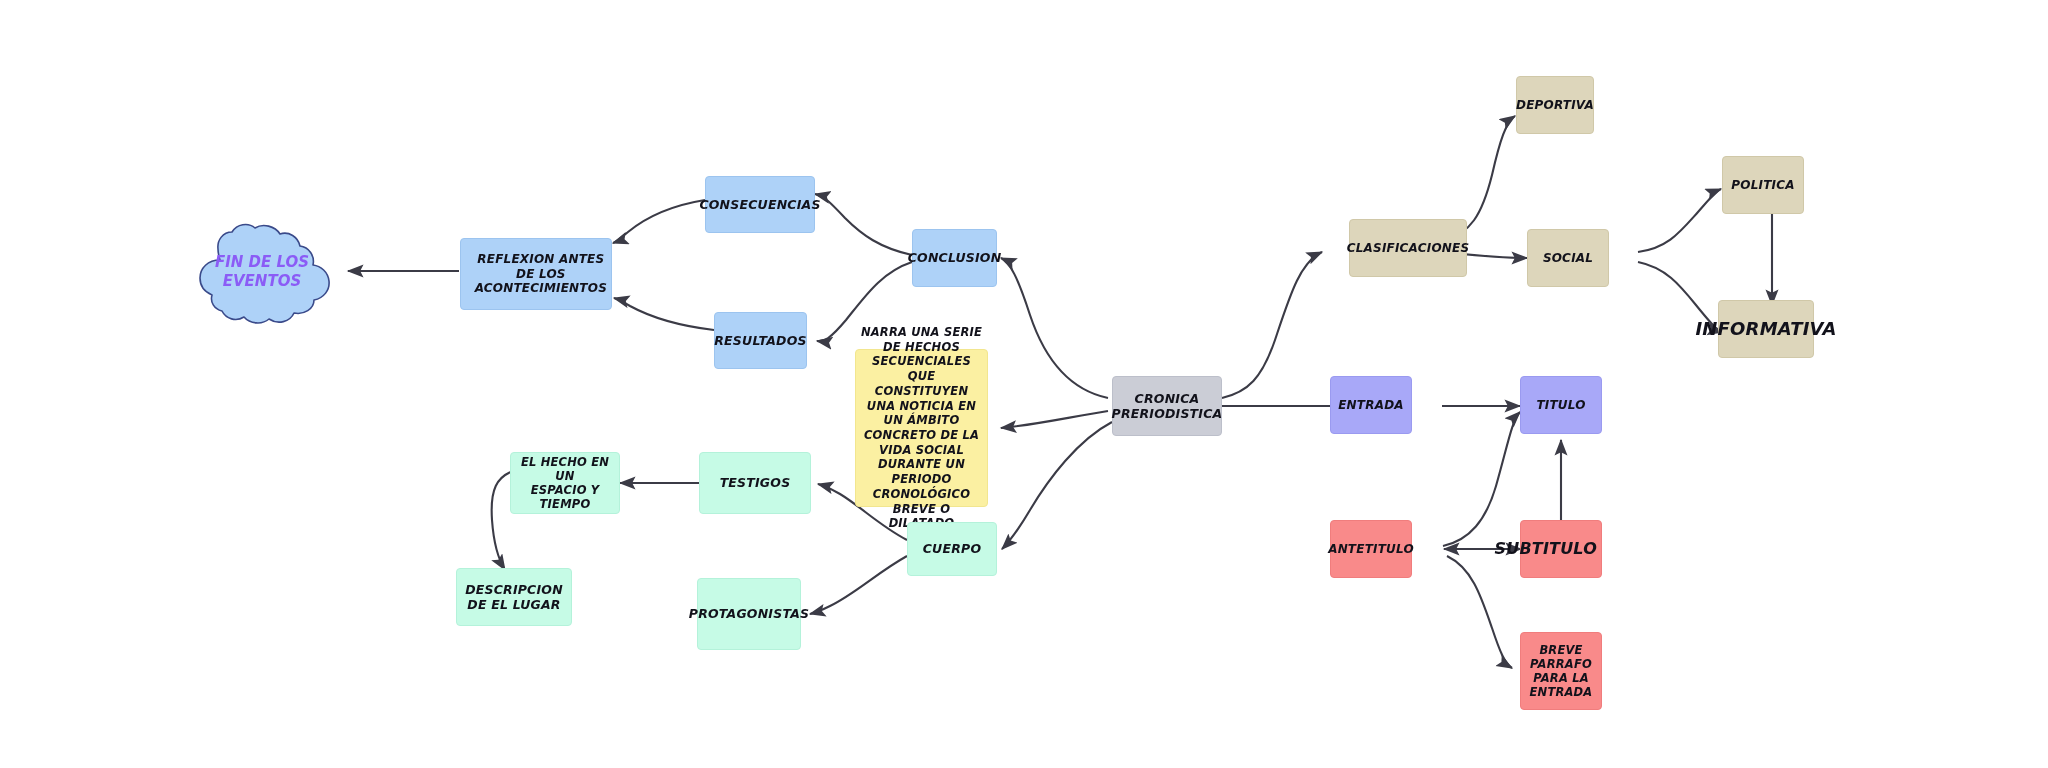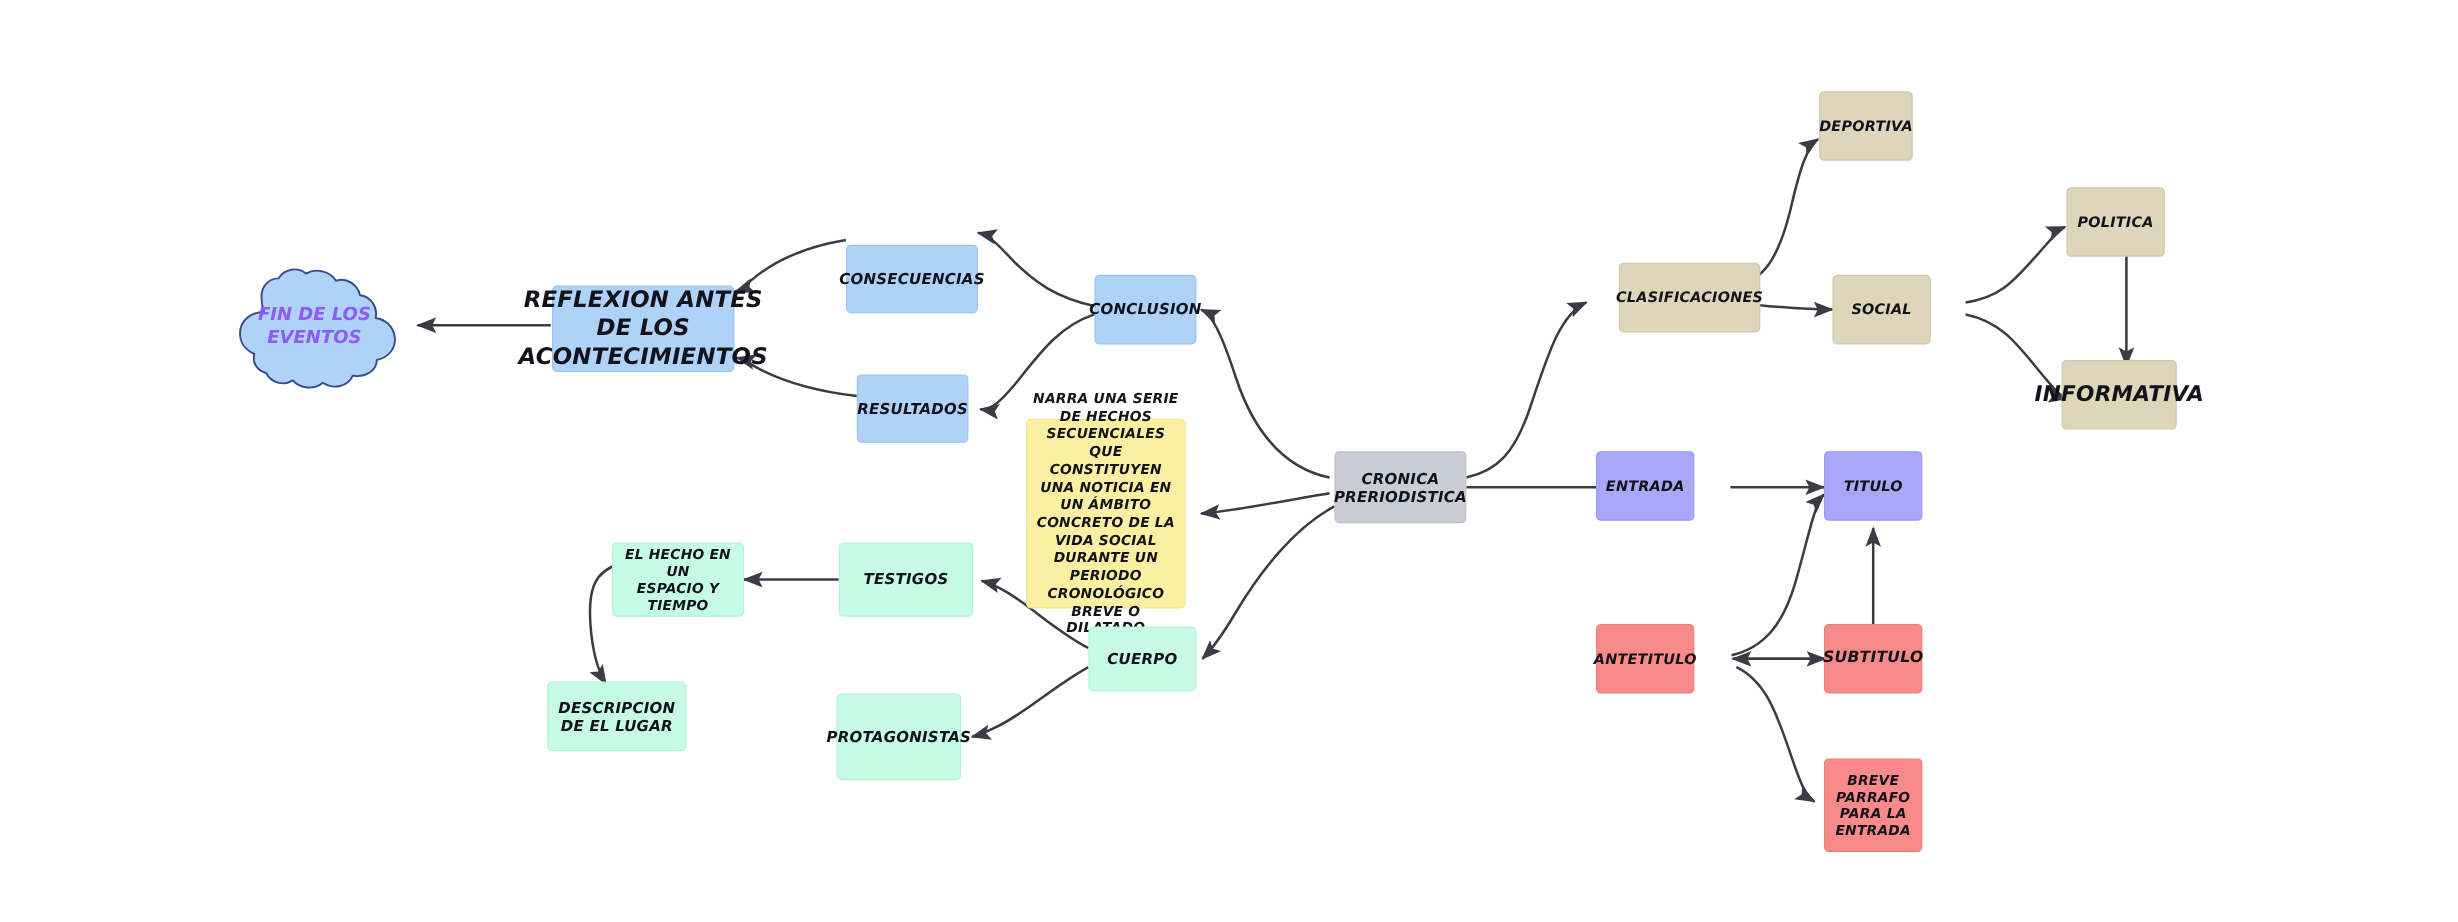--- a/index.html
+++ b/index.html
@@ -121,27 +121,27 @@
                C118,99 128,93 128,84 C138,82 144,74 143,65
                C142,56 135,50 127,49 C129,40 123,31 114,30
                C112,21 103,15 94,18 C89,10 77,7 69,12
                C62,6 51,8 46,16 C37,16 31,24 32,33
                C32,37 33,41 34,44 Z" fill="#aed2f8" stroke="#3a4a8a" stroke-width="1.6" stroke-linejoin="round"></path>
     </svg>
     <span class="cloud-label">FIN DE LOS
 EVENTOS</span>
   </div>
 
-  <div class="node n-blue" style="left:460px;top:238px;width:152px;height:72px;font-size:19px;">
+  <div class="node n-blue" style="left:460px;top:238px;width:152px;height:72px;font-size:12px;justify-content:flex-end;">
     <span>REFLEXION ANTES
 DE LOS
 ACONTECIMIENTOS</span>
   </div>
 
-  <div class="node n-blue" style="left:705px;top:176px;width:110px;height:57px;font-size:12.5px;margin-top:28px;">
+  <div class="node n-blue" style="left:705px;top:176px;width:110px;height:57px;font-size:12.5px;">
     <span>CONSECUENCIAS</span>
   </div>
 
   <div class="node n-blue" style="left:714px;top:312px;width:93px;height:57px;font-size:12.5px;">
     <span>RESULTADOS</span>
   </div>
 
   <div class="node n-blue" style="left:912px;top:229px;width:85px;height:58px;font-size:12.5px;">
     <span>CONCLUSION</span>
   </div>
@@ -203,21 +203,21 @@
   </div>
 
   <div class="node n-purple" style="left:1520px;top:376px;width:82px;height:58px;font-size:12px;">
     <span>TITULO</span>
   </div>
 
   <div class="node n-red" style="left:1330px;top:520px;width:82px;height:58px;font-size:12px;">
     <span>ANTETITULO</span>
   </div>
 
-  <div class="node n-red" style="left:1520px;top:520px;width:82px;height:58px;font-size:13px;">
+  <div class="node n-red" style="left:1520px;top:520px;width:82px;height:58px;font-size:16px;justify-content:flex-end;">
     <span>SUBTITULO</span>
   </div>
 
   <div class="node n-red" style="left:1520px;top:632px;width:82px;height:78px;font-size:11.5px;">
     <span>BREVE
 PARRAFO
 PARA LA
 ENTRADA</span>
   </div>
 

